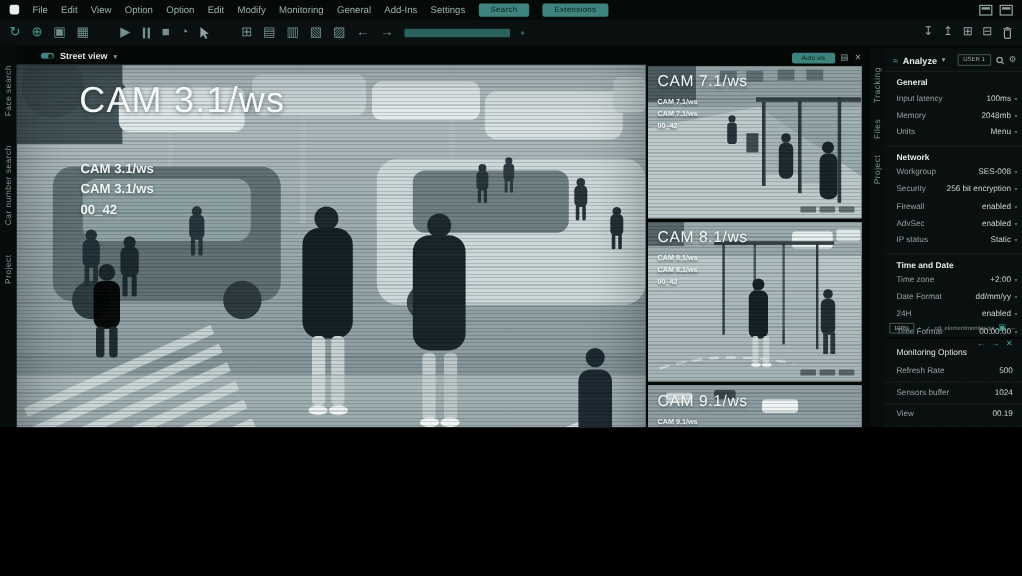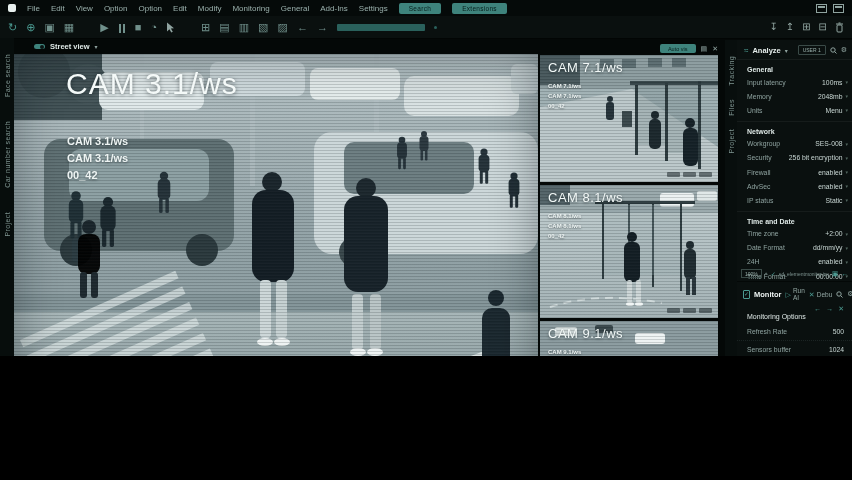--- a/index.html
+++ b/index.html
@@ -525,39 +525,20 @@
       <span class="tiny">+</span>
       <span class="checkmark">✓</span>
       <span>ed_elementmonitor.jsx</span>
       <span style="margin-left:auto;" class="tealtxt">▣</span>
       <span class="tealtxt">←</span>
       <span class="tealtxt">→</span>
 
     </div>
 
     <div class="monitor">
-      <div class="m-head">
-        <span class="chk">✓</span>
-        <span>Monitor</span>
-        <span class="m-tab">
-          <span class="tealtxt">▷</span>
-          <span>Run AI</span>
-        </span>
-        <span class="m-tab">
-          <span class="tealtxt">✕</span>
-          <span>Debu</span>
-        </span>
-        <span class="m-right">
-          <svg class="isvg" width="7" height="7" viewBox="0 0 7 7">
-            <circle cx="3" cy="3" r="2.2" fill="none" stroke="#8fa39f" stroke-width="1"></circle>
-            <line x1="4.6" y1="4.6" x2="6.5" y2="6.5" stroke="#8fa39f" stroke-width="1"></line>
-          </svg>
-          <span class="gear">⚙</span>
-        </span>
-      </div>
       <div class="m-arrows">
         <span>←</span>
         <span>→</span>
         <span>✕</span>
       </div>
       <div class="m-options">Monitoring Options</div>
       <div class="mrow">
         <span>Refresh Rate</span>
         <span class="val">500</span>
       </div>

